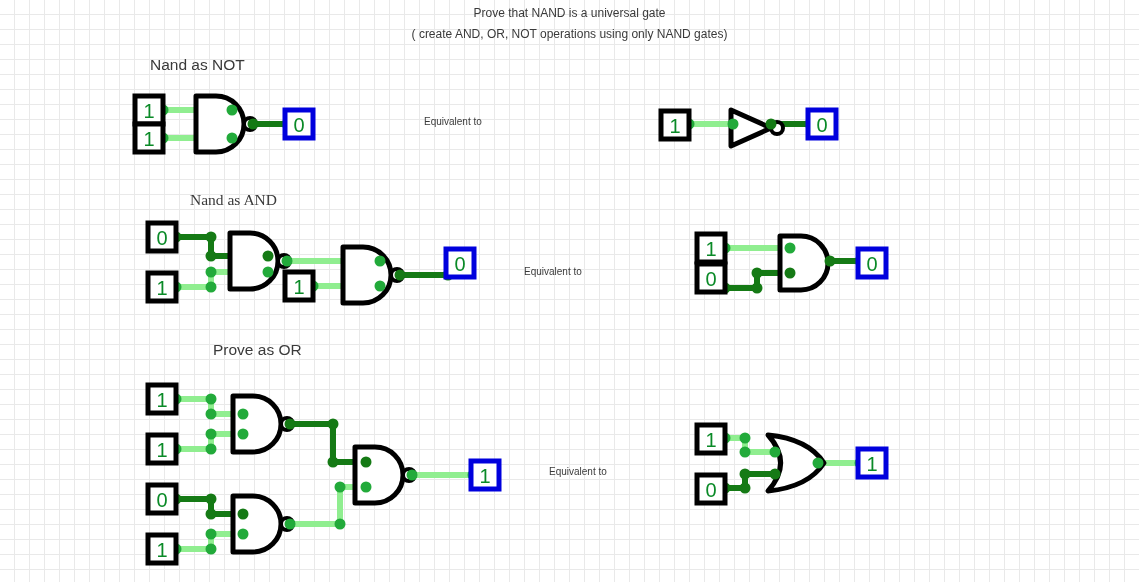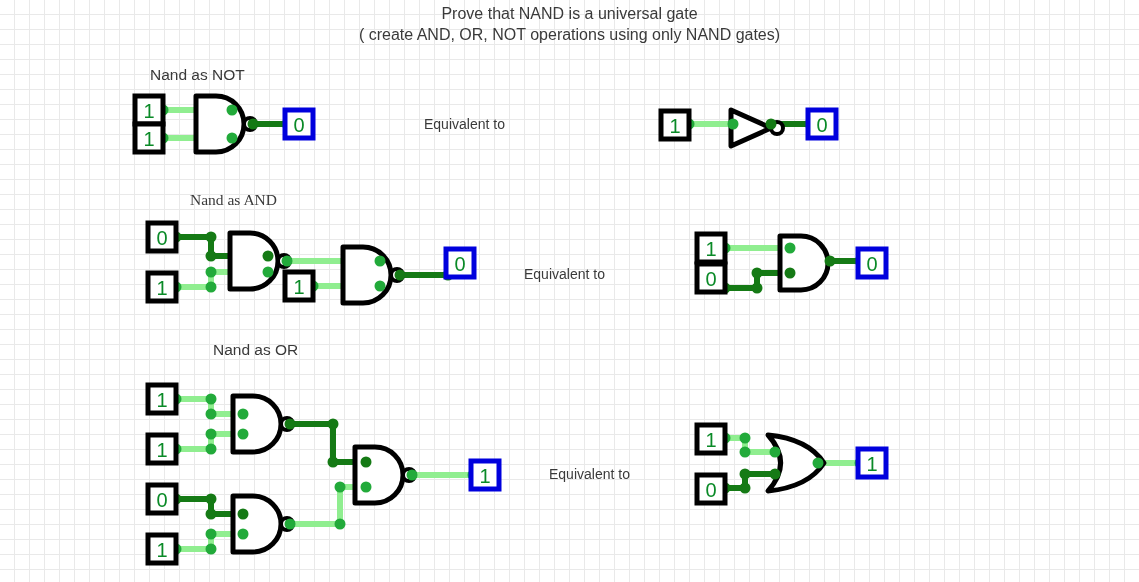--- a/index.html
+++ b/index.html
@@ -14,28 +14,28 @@
     background-image:
       linear-gradient(to right,#e9e9e9 1px,transparent 1px),
       linear-gradient(to bottom,#e9e9e9 1px,transparent 1px);
     background-size:15px 15px;
     background-position:-1px -1px;
   }
   #stage{position:absolute;inset:0;}
   .ttl{
     position:absolute;left:0;right:0;top:3px;
     text-align:center;color:#3a3a3a;
-    font-size:16px;line-height:21px;
+    font-size:12px;line-height:21px;
     white-space:pre-line;
   }
   .sec-label{
     position:absolute;color:#3a3a3a;font-size:15.5px;white-space:nowrap;
   }
   .eq-label{
-    position:absolute;color:#3a3a3a;font-size:14px;white-space:nowrap;
+    position:absolute;color:#3a3a3a;font-size:10px;white-space:nowrap;
   }
   svg{position:absolute;left:0;top:0;overflow:visible;}
   .wire{fill:none;stroke-linecap:butt;stroke-linejoin:miter;}
   .gate{fill:#ffffff;stroke:#000000;stroke-width:5;
          stroke-linejoin:round;stroke-linecap:round;}
   .bub{fill:#ffffff;stroke:#000000;stroke-width:4;}
   .port{stroke:none;}
   .iobox{fill:#ffffff;stroke-width:5;}
   .ioval{font-size:20px;fill:#0a8a27;font-family:"Liberation Sans",sans-serif;
          text-anchor:middle;dominant-baseline:central;}
@@ -259,20 +259,20 @@
           <rect x="697" y="475" width="28" height="28" class="iobox" stroke="#000000"></rect>
           <text x="711" y="490" class="ioval">0</text>
         </g>
         <g>
           <rect x="858" y="449" width="28" height="28" class="iobox" stroke="#0000dd"></rect>
           <text x="872" y="464" class="ioval">1</text>
         </g>
       </g>
     </svg>
   <div id="labels">
-      <div class="sec-label" style="left: 150px; top: 66px;">Nand as NOT</div>
+      <div class="sec-label" style="left: 150px; top: 56px;">Nand as NOT</div>
       <div class="eq-label" style="left: 424px; top: 116px;">Equivalent to</div>
       <div class="sec-label" style="left: 190px; top: 191px; font-family: Liberation Serif, serif;">Nand as AND</div>
       <div class="eq-label" style="left: 524px; top: 266px;">Equivalent to</div>
-      <div class="sec-label" style="left: 213px; top: 341px;">Nand as OR</div>
+      <div class="sec-label" style="left: 213px; top: 341px;">Prove as OR</div>
       <div class="eq-label" style="left: 549px; top: 466px;">Equivalent to</div>
     </div>
 </div>
 
 </body></html>

